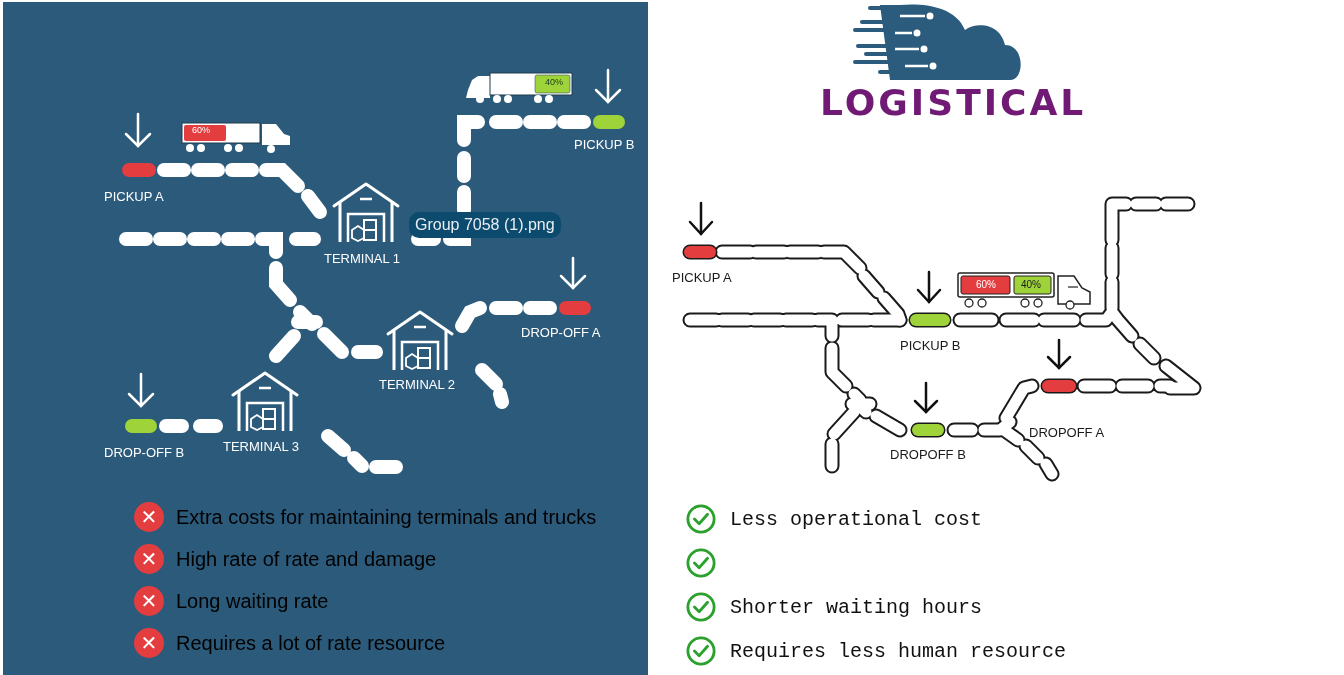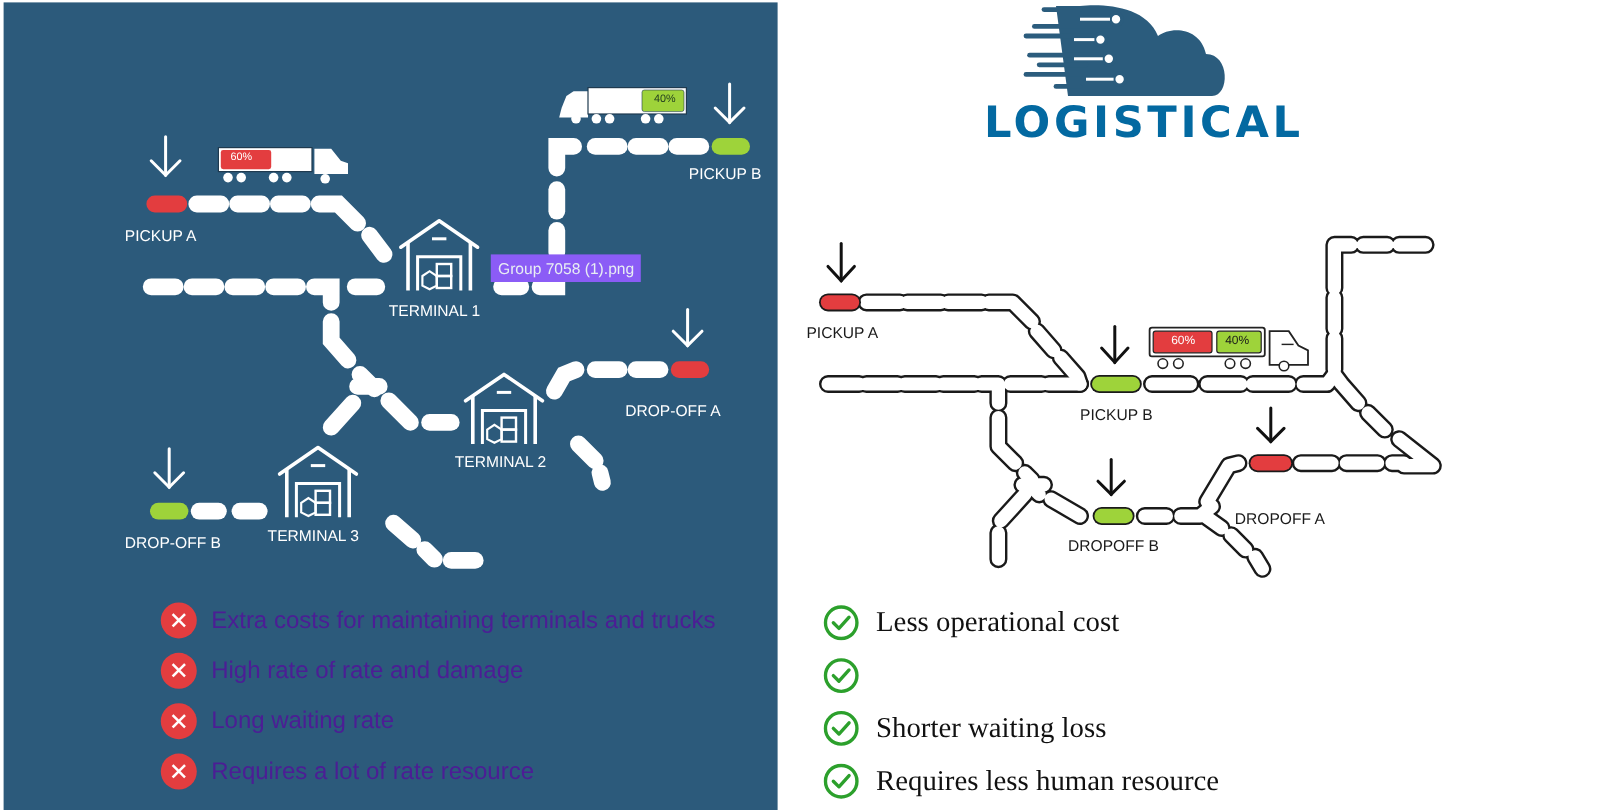--- a/index.html
+++ b/index.html
@@ -1,28 +1,28 @@
 <!DOCTYPE html>
 <html><head>
 <meta charset="utf-8">
 <style>
   html, body { margin:0; padding:0; }
   body { width:1344px; height:675px; background:#ffffff; position:relative; overflow:hidden; font-family:"Liberation Sans", sans-serif; }
   .left-panel { position:absolute; left:3px; top:2px; width:645px; height:673px; background:#2c5a7b; }
   svg { position:absolute; left:0; top:0; }
   .lbl-w { position:absolute; color:#ffffff; font-size:13px; font-family:"Liberation Sans", sans-serif; white-space:nowrap; }
   .lbl-b { position:absolute; color:#1a1a1a; font-size:13px; font-family:"Liberation Sans", sans-serif; white-space:nowrap; }
-  .tooltip { position:absolute; left:409px; top:212px; background:#8b5cf6; color:#e8eef3; font-size:13px; padding:4px 6px; border-radius:0; white-space:nowrap; }
+  .tooltip { position:absolute; left:409px; top:212px; background:#0c4a6e; color:#e8eef3; font-size:16px; padding:4px 6px; border-radius:10px; white-space:nowrap; }
   .list { position:absolute; }
   .list-item { display:flex; align-items:center; height:42px; }
   .x-icon { width:30px; height:30px; border-radius:50%; background:#e33d3f; color:#fff; display:flex; align-items:center; justify-content:center; font-size:20px; font-weight:bold; margin-right:12px; font-family:"DejaVu Sans", sans-serif; }
   .check-icon { width:30px; height:30px; margin-right:14px; }
-  .item-text-w { color:#4c1d95; font-size:20px; font-family:"Liberation Sans", sans-serif; }
-  .item-text-b { color:#111111; font-size:24px; font-family:Liberation Serif, serif; }
-  .brand { position:absolute; left:820px; top:82px; color:#0369a1; font-size:36px; font-weight:bold; letter-spacing:3px; font-family:"DejaVu Sans", sans-serif; }
+  .item-text-w { color:#000000; font-size:20px; font-family:"Liberation Sans", sans-serif; }
+  .item-text-b { color:#111111; font-size:20px; font-family:Liberation Mono, monospace; }
+  .brand { position:absolute; left:820px; top:82px; color:#701a75; font-size:36px; font-weight:bold; letter-spacing:3px; font-family:"DejaVu Sans", sans-serif; }
 </style>
 </head>
 <body>
 
 <div class="left-panel"></div>
 
 <svg width="660" height="490" viewBox="0 0 660 490">
   <defs>
     <g id="warehouse">
       <path d="M0 22 L32 0 L64 22" fill="none" stroke="#fff" stroke-width="3" stroke-linejoin="round" stroke-linecap="round"></path>
@@ -138,21 +138,21 @@
 </svg>
 
 <span class="lbl-w" style="left:192px;top:125px;font-size:9px;">60%</span>
 <span class="lbl-w" style="left:545px;top:77px;font-size:9px;color:#1f3a1f;">40%</span>
 
 <span class="lbl-w" style="left:104px;top:189px;">PICKUP A</span>
 <span class="lbl-w" style="left:574px;top:137px;">PICKUP B</span>
 <span class="lbl-w" style="left:324px;top:251px;">TERMINAL 1</span>
 <span class="lbl-w" style="left:379px;top:377px;">TERMINAL 2</span>
 <span class="lbl-w" style="left:223px;top:439px;">TERMINAL 3</span>
-<span class="lbl-w" style="left:521px;top:335px;">DROP-OFF A</span>
+<span class="lbl-w" style="left:521px;top:325px;">DROP-OFF A</span>
 <span class="lbl-w" style="left:104px;top:445px;">DROP-OFF B</span>
 
 <div class="tooltip">Group 7058 (1).png</div>
 
 <div class="list" style="left:134px;top:496px;">
   <div class="list-item">
       <span class="x-icon">✕</span>
       <span class="item-text-w">Extra costs for maintaining terminals and trucks</span>
     </div>
   <div class="list-item">
@@ -283,21 +283,21 @@
     <svg class="check-icon" style="position:static" viewBox="0 0 32 32">
         <circle cx="16" cy="16" r="14" fill="none" stroke="#2ca02c" stroke-width="3"></circle>
         <path d="M9 16 L14 21 L23 11" fill="none" stroke="#2ca02c" stroke-width="3" stroke-linecap="round" stroke-linejoin="round"></path>
       </svg>
   </div>
   <div class="list-item" style="height:44px">
     <svg class="check-icon" style="position:static" viewBox="0 0 32 32">
         <circle cx="16" cy="16" r="14" fill="none" stroke="#2ca02c" stroke-width="3"></circle>
         <path d="M9 16 L14 21 L23 11" fill="none" stroke="#2ca02c" stroke-width="3" stroke-linecap="round" stroke-linejoin="round"></path>
       </svg>
-    <span class="item-text-b">Shorter waiting loss</span>
+    <span class="item-text-b">Shorter waiting hours</span>
   </div>
   <div class="list-item" style="height:44px">
     <svg class="check-icon" style="position:static" viewBox="0 0 32 32">
         <circle cx="16" cy="16" r="14" fill="none" stroke="#2ca02c" stroke-width="3"></circle>
         <path d="M9 16 L14 21 L23 11" fill="none" stroke="#2ca02c" stroke-width="3" stroke-linecap="round" stroke-linejoin="round"></path>
       </svg>
     <span class="item-text-b">Requires less human resource</span>
   </div>
 </div>
 

